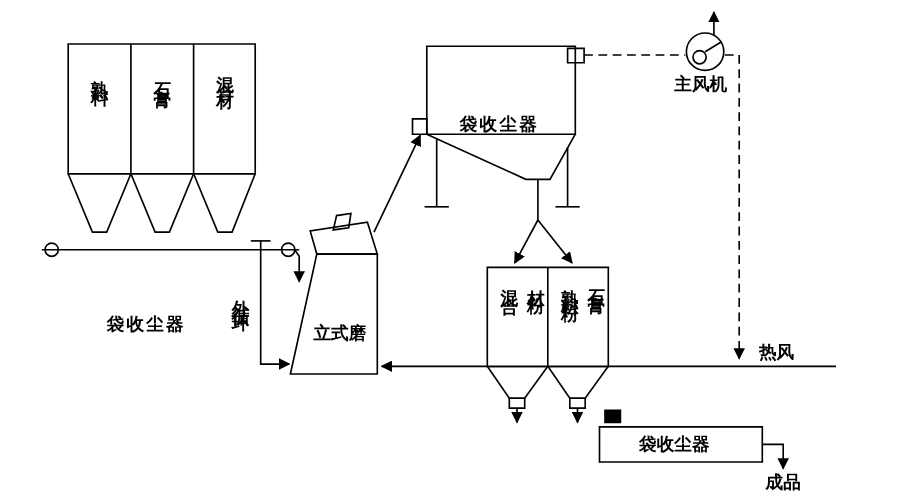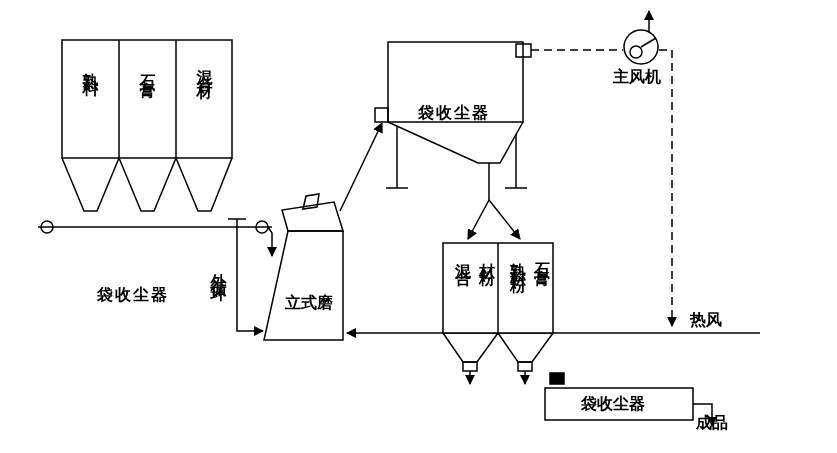--- a/index.html
+++ b/index.html
@@ -137,15 +137,15 @@
   </div>
   <div class="cols" style="left:507px; top:250px;">
     <span>熟料粉</span>
     <span>石膏</span>
   </div>
 
   <div class="lbl" style="left:581px; top:395px;">袋收尘器</div>
 
   <div class="lbl" style="left:690px; top:311px;">热风</div>
 
-  <div class="lbl" style="left:696px; top:414px;">成品</div>
+  <div class="lbl" style="left:696px; top:430px;">成品</div>
 
 </div>
 
 </body></html>

